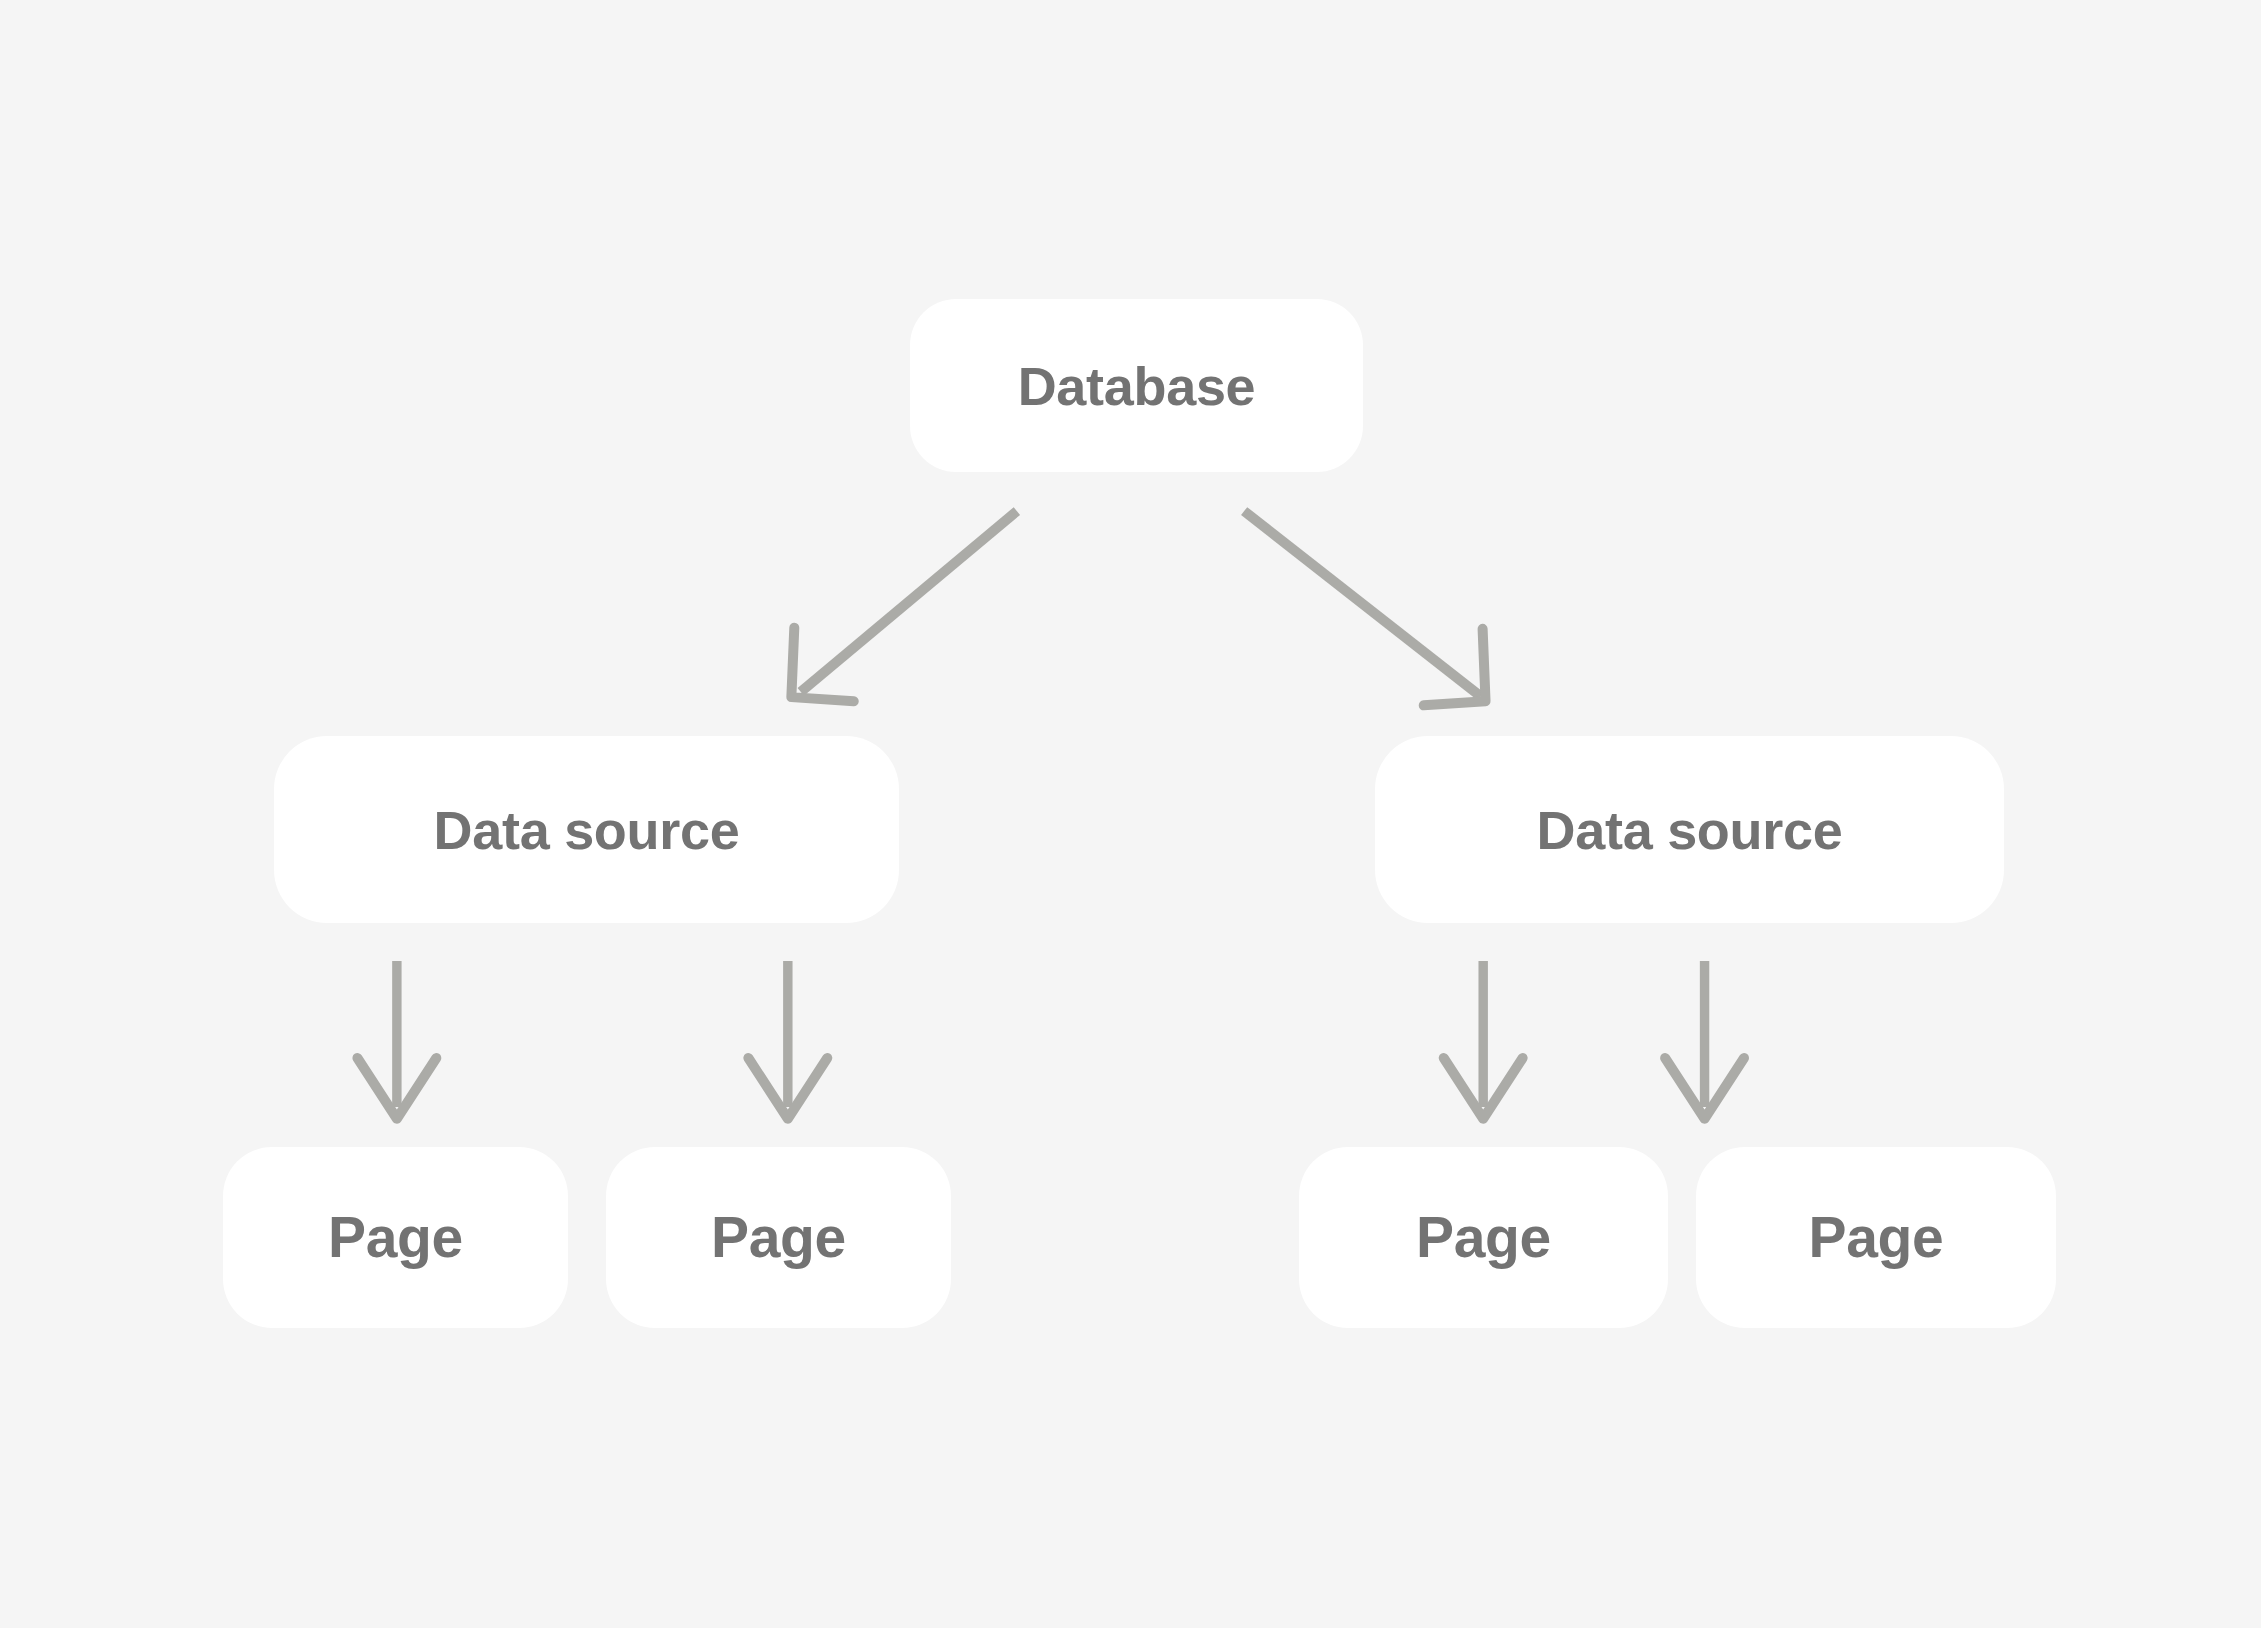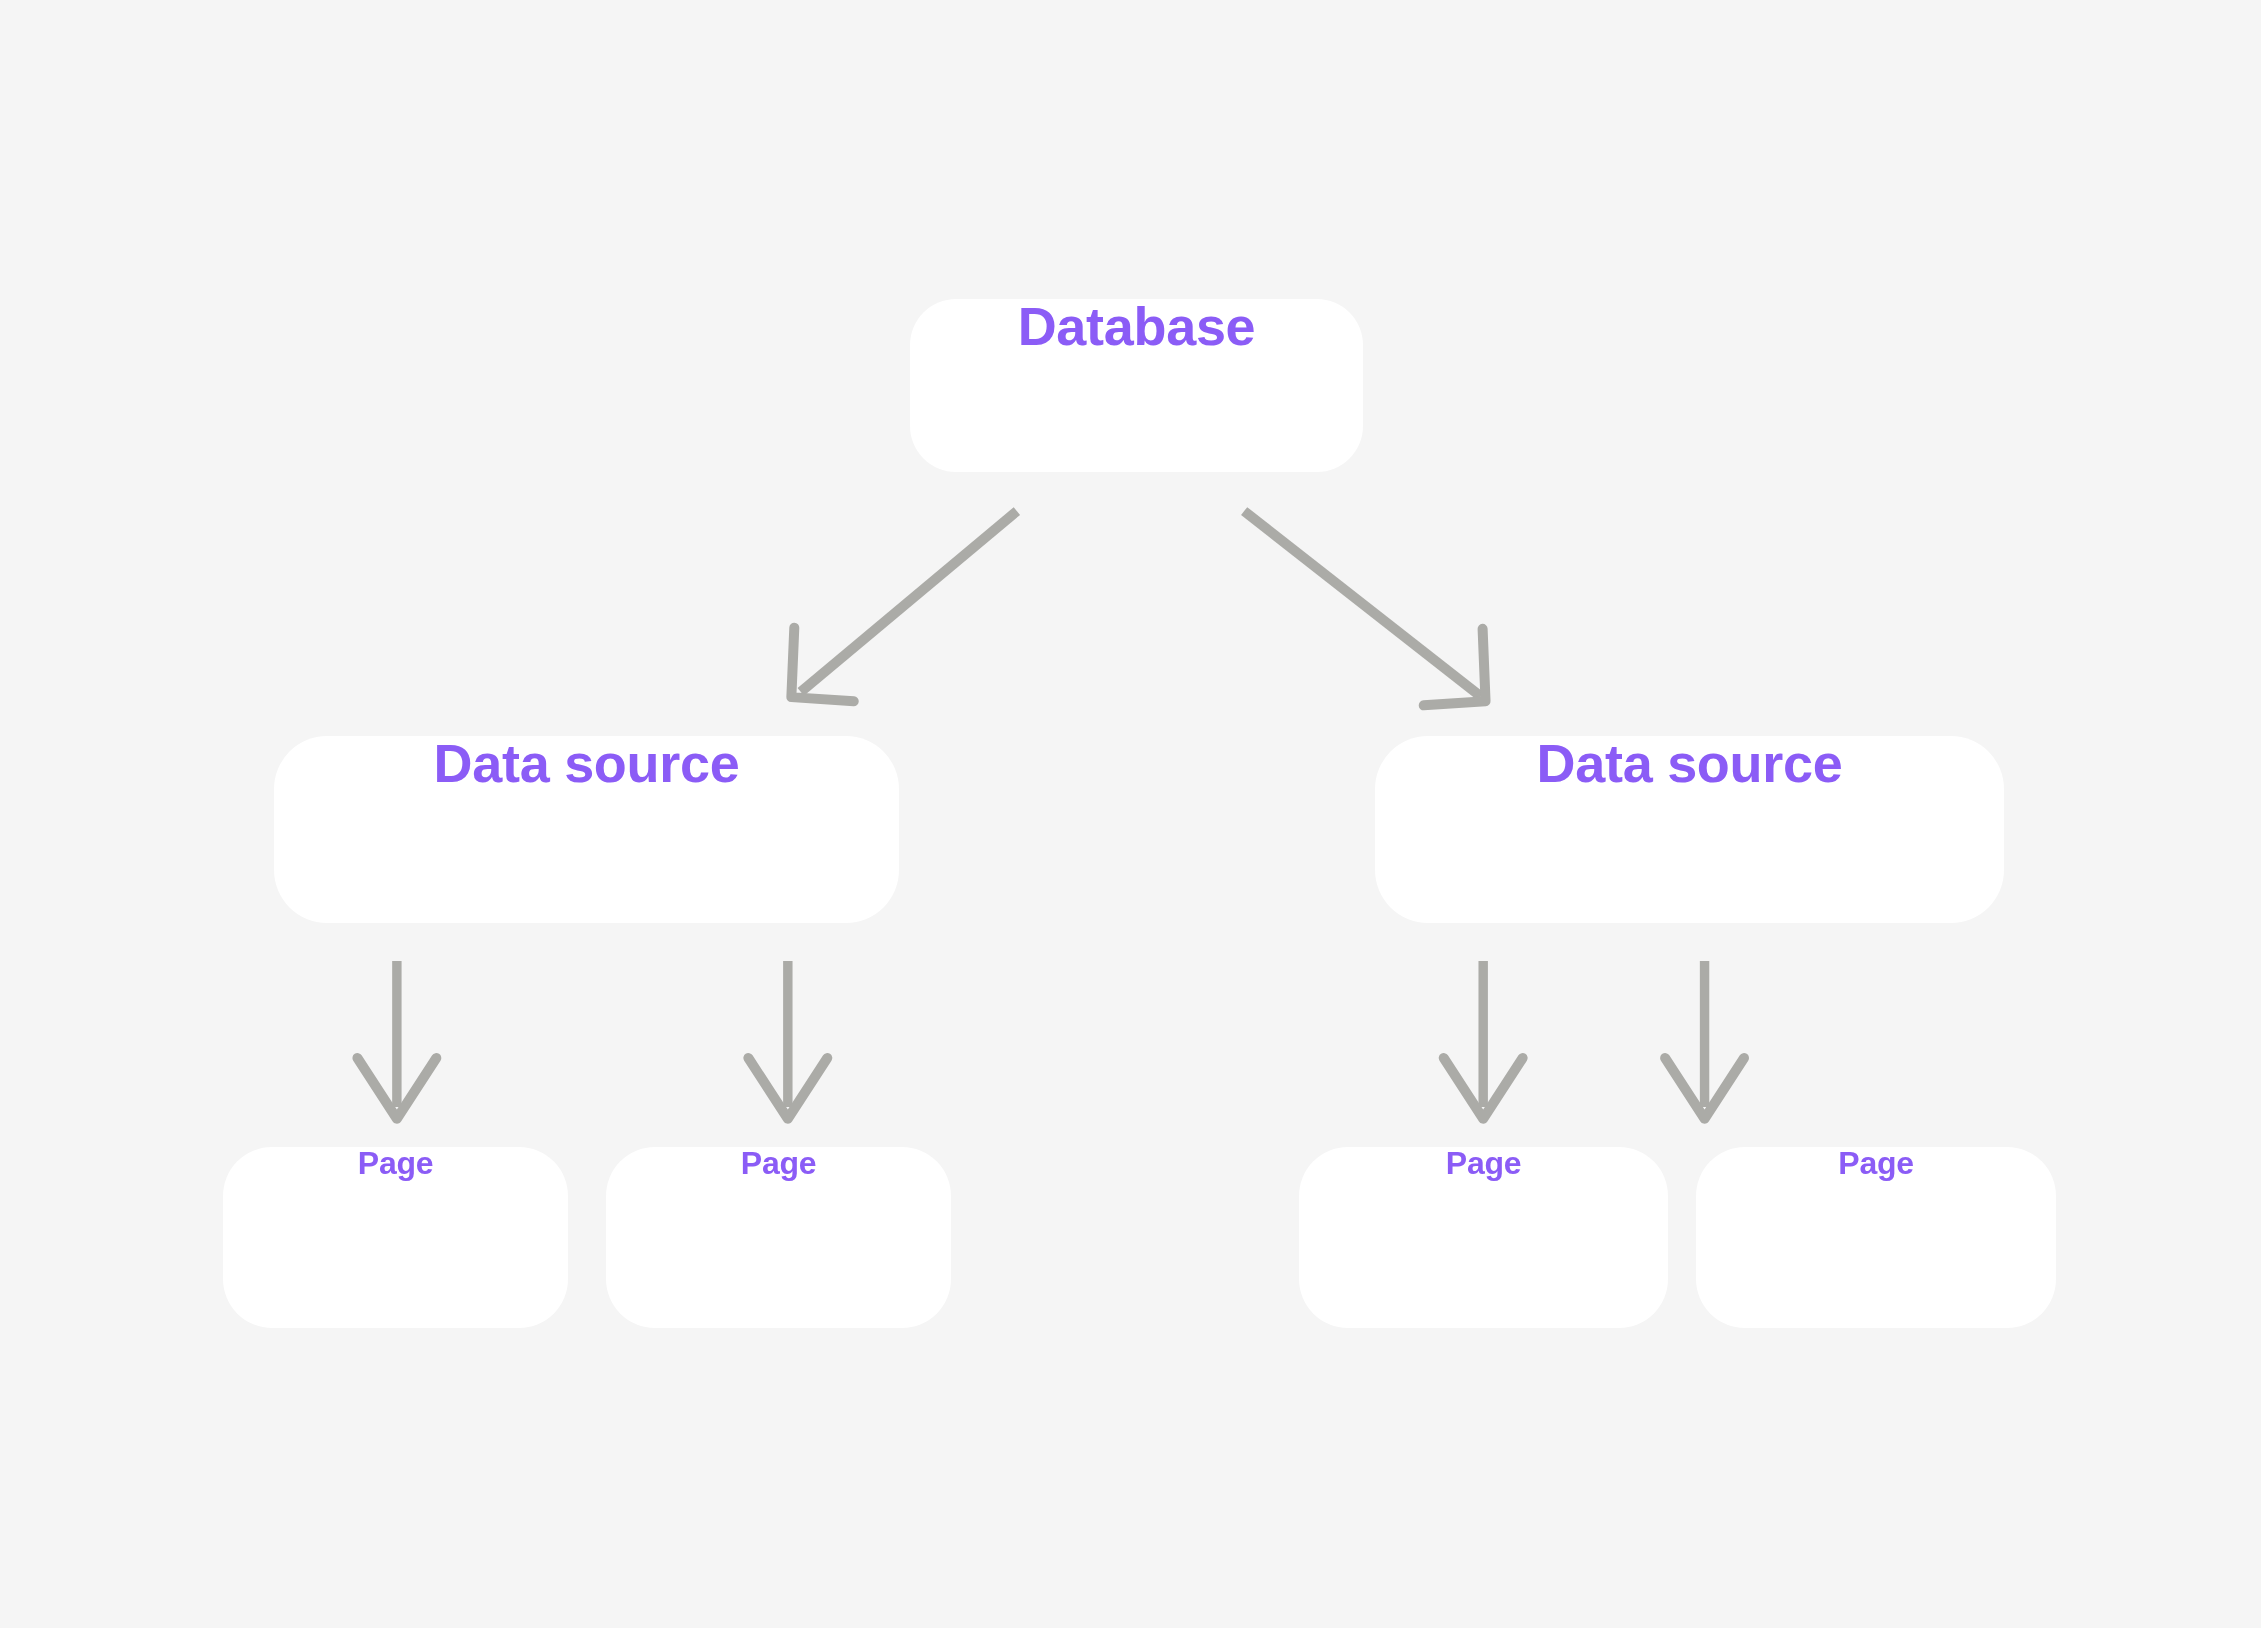--- a/index.html
+++ b/index.html
@@ -24,24 +24,24 @@
     left: 0;
     top: 0;
     width: 2261px;
     height: 1628px;
     pointer-events: none;
   }
   .node {
     position: absolute;
     background: #ffffff;
     display: flex;
-    align-items: flex-start;
+    align-items: center;
     justify-content: center;
     box-sizing: border-box;
-    color: #8b5cf6;
+    color: #737373;
     font-weight: 700;
     letter-spacing: -0.3px;
     white-space: nowrap;
     user-select: none;
   }
   .node-label {
     display: block;
     line-height: 1;
   }
   
@@ -68,21 +68,21 @@
     width: 629px;
     height: 187px;
     border-radius: 53px;
     font-size: 54px;
   }
   
   .node-page {
     top: 1147px;
     height: 181px;
     border-radius: 49px;
-    font-size: 32px;
+    font-size: 57px;
   }
   #node-page-1 { left: 223px;  width: 345px; }
   #node-page-2 { left: 606px; width: 345px; }
   #node-page-3 { left: 1299px; width: 369px; }
   #node-page-4 { left: 1696px; width: 360px; }
 </style>
 </head>
 <body>
 
 <div id="diagram-canvas">

